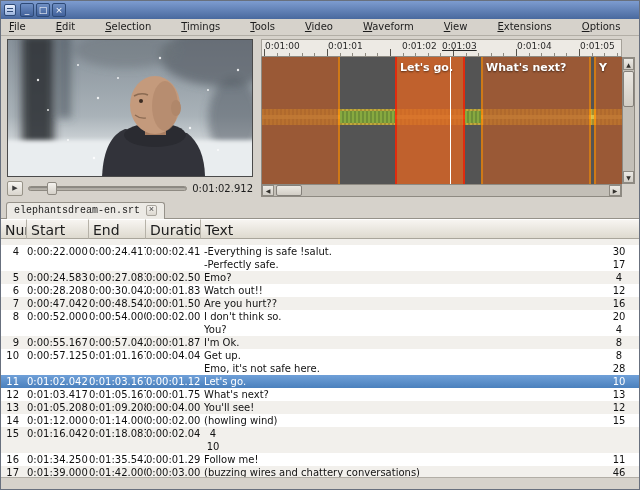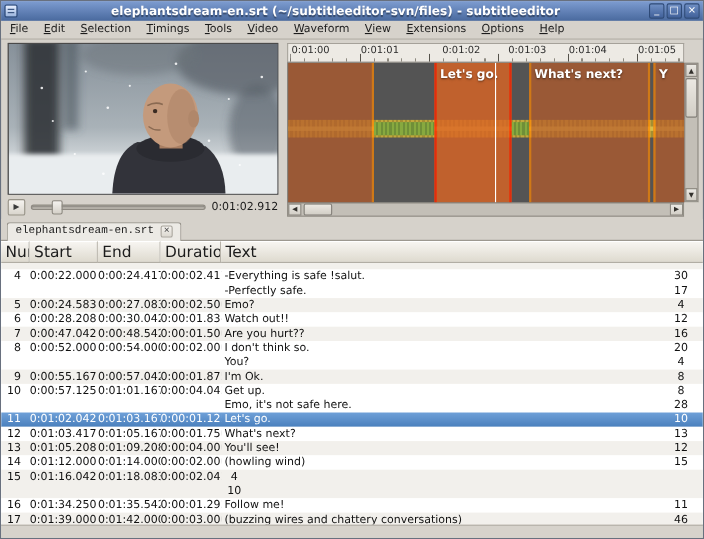--- a/index.html
+++ b/index.html
@@ -9,21 +9,21 @@
 
   
   .titlebar{height:18px;flex:0 0 18px;background:linear-gradient(#7d9cd0,#49699e);display:flex;align-items:center;padding:0 3px;color:#fff;}
   .win-icon{width:12px;height:12px;margin-right:4px;background:linear-gradient(#e8f0ff,#9ab4dd);border:1px solid #2e4a77;border-radius:2px;position:relative;}
   .win-icon::after{content:"";position:absolute;left:2px;top:3px;width:6px;height:1px;background:#2e4a77;box-shadow:0 3px 0 #2e4a77;}
   .title{flex:1;text-align:center;font-size:11px;font-weight:bold;white-space:nowrap;overflow:hidden;text-shadow:0 1px 1px rgba(0,0,0,.4);}
   .win-btns{display:flex;gap:2px;}
   .win-btn{width:14px;height:14px;display:flex;align-items:center;justify-content:center;font-size:9px;line-height:1;color:#fff;background:linear-gradient(#6f8fc4,#41619a);border:1px solid #2e4a77;border-radius:2px;}
 
   
-  .menubar{height:17px;flex:0 0 17px;display:flex;align-items:stretch;background:#d6d2cb;border-bottom:1px solid #b2aea6;padding-left:1px;color:#1c1c1c;}
+  .menubar{height:17px;flex:0 0 17px;display:flex;align-items:stretch;background:#d6d2cb;border-bottom:1px solid #b2aea6;padding-left:1px;color:#1c1c1c;gap:16px;}
   .menu-item{padding:2px 7px 0 7px;font-size:10px;white-space:nowrap;}
   .menu-item u{text-decoration:underline;}
 
   
   .top-area{flex:0 0 163px;display:flex;padding:3px 4px 2px 6px;}
   .video-col{width:248px;flex:0 0 248px;display:flex;flex-direction:column;}
   .video-frame{width:246px;height:138px;border:1px solid #4a4a4a;background:#888;overflow:hidden;}
   .video-controls{height:20px;display:flex;align-items:center;gap:5px;padding-top:2px;}
   .play-btn{width:16px;height:15px;border:1px solid #979388;border-radius:2px;background:linear-gradient(#f6f4f0,#d9d5cd);display:flex;align-items:center;justify-content:center;font-size:7px;color:#3a3a3a;padding:0;}
   .seek{flex:1;height:15px;position:relative;}
@@ -89,21 +89,20 @@
 
   .statusbar{flex:0 0 12px;background:#d6d2cb;border-top:1px solid #b2aea6;}
 </style>
 </head>
 <body>
 
 <div class="window">
 
   <div class="titlebar">
     <span class="win-icon"></span>
-    <span class="title">elephantsdream-en.srt (~/subtitleeditor-svn/files) - subtitleeditor</span>
     <span class="win-btns">
       <span class="win-btn">_</span>
       <span class="win-btn">□</span>
       <span class="win-btn">×</span>
     </span>
   </div>
 
   <div class="menubar" id="menubar">
       <span class="menu-item"><u>F</u>ile</span>
       <span class="menu-item"><u>E</u>dit</span>
@@ -180,21 +179,21 @@
         </div>
         <span class="time-label">0:01:02.912</span>
       </div>
     </div>
 
     <div class="wave-col">
       <div class="ruler" id="ruler">
           <span class="ruler-label" style="left: 3px;">0:01:00</span>
           <span class="ruler-label" style="left: 66px;">0:01:01</span>
           <span class="ruler-label" style="left: 140px;">0:01:02</span>
-          <span class="ruler-label" style="left: 200px;">0:01:03</span>
+          <span class="ruler-label" style="left: 180px; text-decoration: underline;">0:01:03</span>
           <span class="ruler-label" style="left: 255px;">0:01:04</span>
           <span class="ruler-label" style="left: 318px;">0:01:05</span>
         </div>
       <div class="corner-a"></div>
       <div class="wave-canvas" id="wavecanvas">
         <div class="wave-main"></div>
         <div class="wave-hi"></div>
         <div class="wave-green" style="left:78px;width:55px;"></div>
         <div class="wave-green" style="left:203px;width:16px;"></div>
         <div class="playhead" style="left:188px;"></div>

